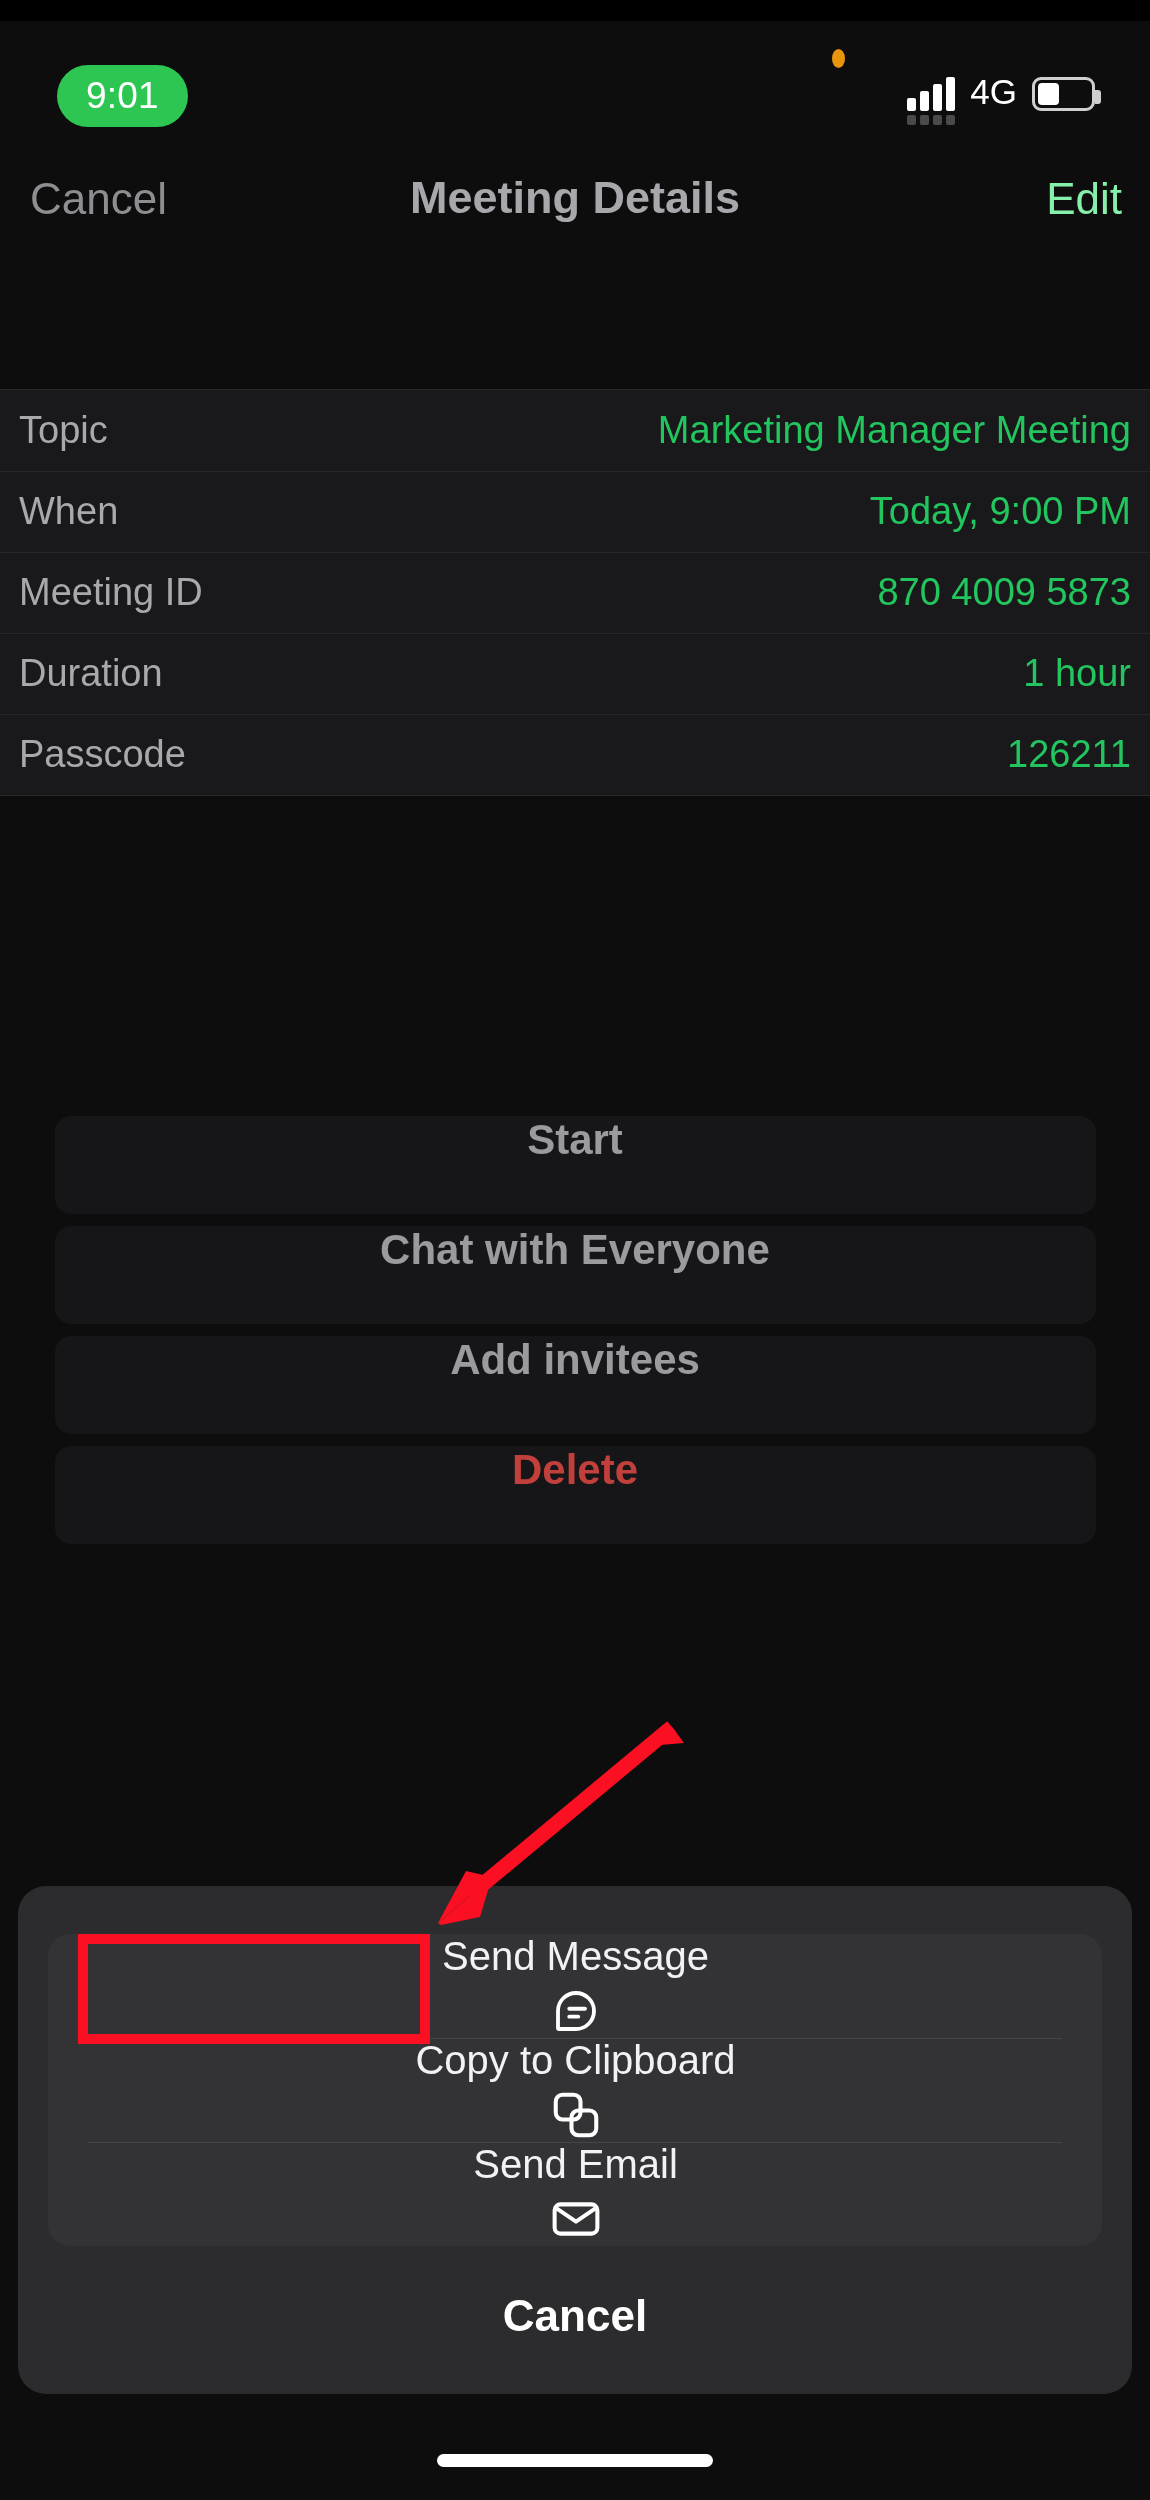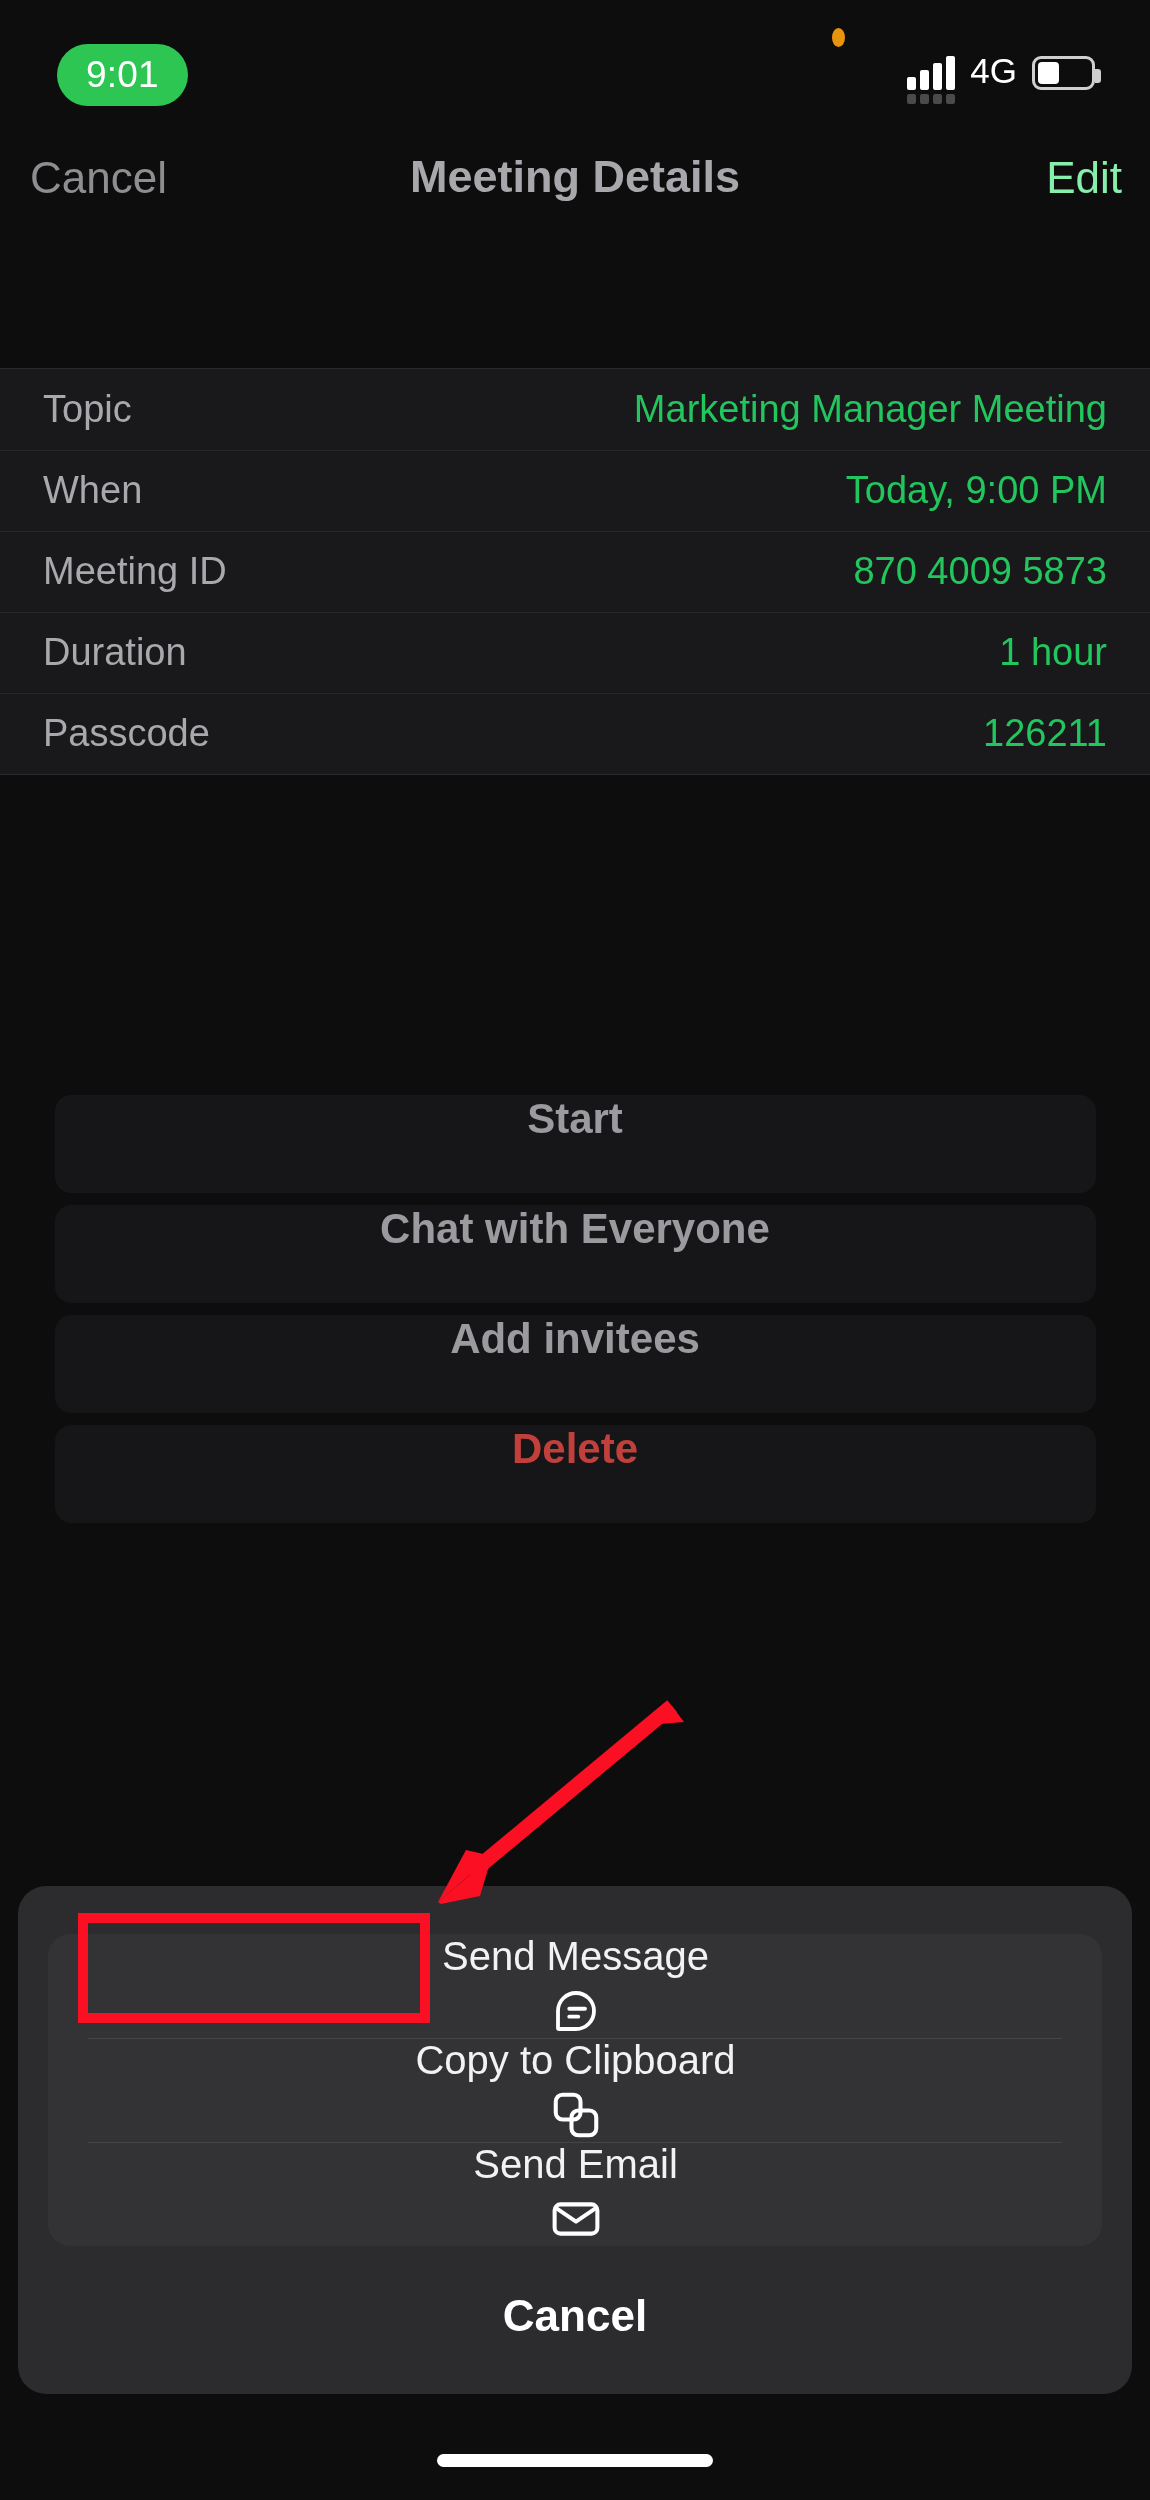--- a/index.html
+++ b/index.html
@@ -8,20 +8,21 @@
     width:1150px; height:2500px;
     font-family:"Liberation Sans", sans-serif;
     position:relative; overflow:hidden;
     -webkit-font-smoothing:antialiased;
   }
 
   
   #phone {
     position:absolute; inset:0;
     background:#0d0d0d;
+    margin-top:21px;
   }
 
   
   #status-bar {
     position:absolute; top:0; left:0; width:1150px; height:115px;
     background:#0d0d0d;
   }
   #time-pill {
     position:absolute; left:57px; top:44px;
     width:131px; height:62px; border-radius:31px;
@@ -86,21 +87,21 @@
   
   #details-list {
     position:absolute; top:368px; left:0; width:1150px;
     background:#19191b;
     border-top:1px solid #2a2a2c;
     border-bottom:1px solid #2a2a2c;
   }
   .detail-row {
     position:relative; height:81px;
     display:flex; align-items:center; justify-content:space-between;
-    padding:0 43px;
+    padding:0 19px;
   }
   .detail-row + .detail-row::before {
     content:""; position:absolute; left:0; right:0; top:0;
     height:1px; background:#262628;
   }
   .detail-label { color:#a9a9ad; font-size:38px; font-weight:400; }
   .detail-value { color:#22c55e; font-size:38px; font-weight:400; }
 
   
   #action-buttons { position:absolute; top:1095px; left:0; width:1150px; }

